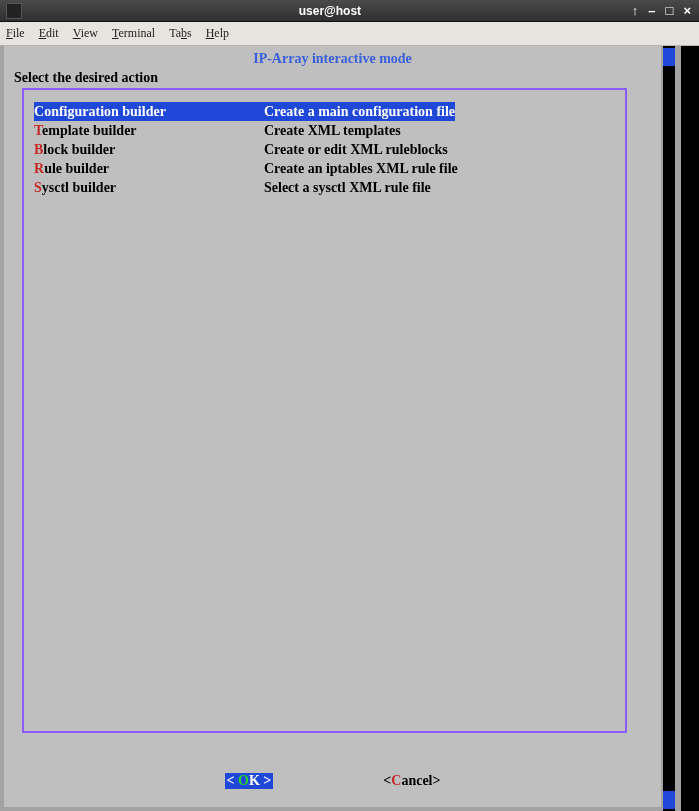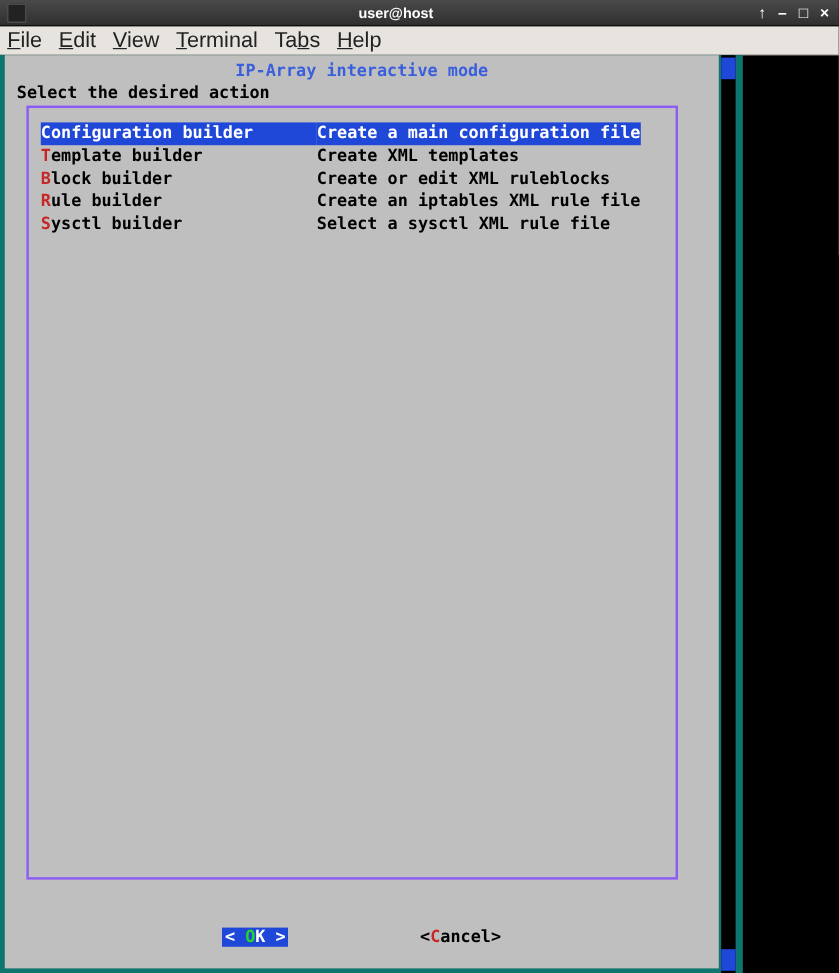--- a/index.html
+++ b/index.html
@@ -45,33 +45,34 @@
   }
   .titlebar .win-btns span { cursor: pointer; }
   
   .menubar {
     height: 24px;
     background: #e7e4df;
     display: flex;
     align-items: center;
     padding: 0 6px;
     gap: 14px;
-    font-family: Liberation Sans, sans-serif;
-    font-size: 18px;
+    font-family: Liberation Serif, serif;
+    font-size: 12px;
     color: #222;
     border-bottom: 1px solid #b8b5af;
   }
   .menubar .menu-item { cursor: pointer; }
   .menubar .mn { text-decoration: underline; }
   
   .terminal {
     position: relative;
-    width: 619px;
+    width: 681px;
     height: calc(811px - 22px - 24px);
-    background: #0f766e;
+    background: #a3a3a3;
+    font-family: Liberation Serif, serif;
   }
   .term-inner {
     position: absolute;
     left: 4px; top: 0; right: 20px; bottom: 4px;
     background: #bfbfbf;
     font-weight: bold;
   }
   .scrollbar {
     position: absolute;
     right: 6px; top: 0;

